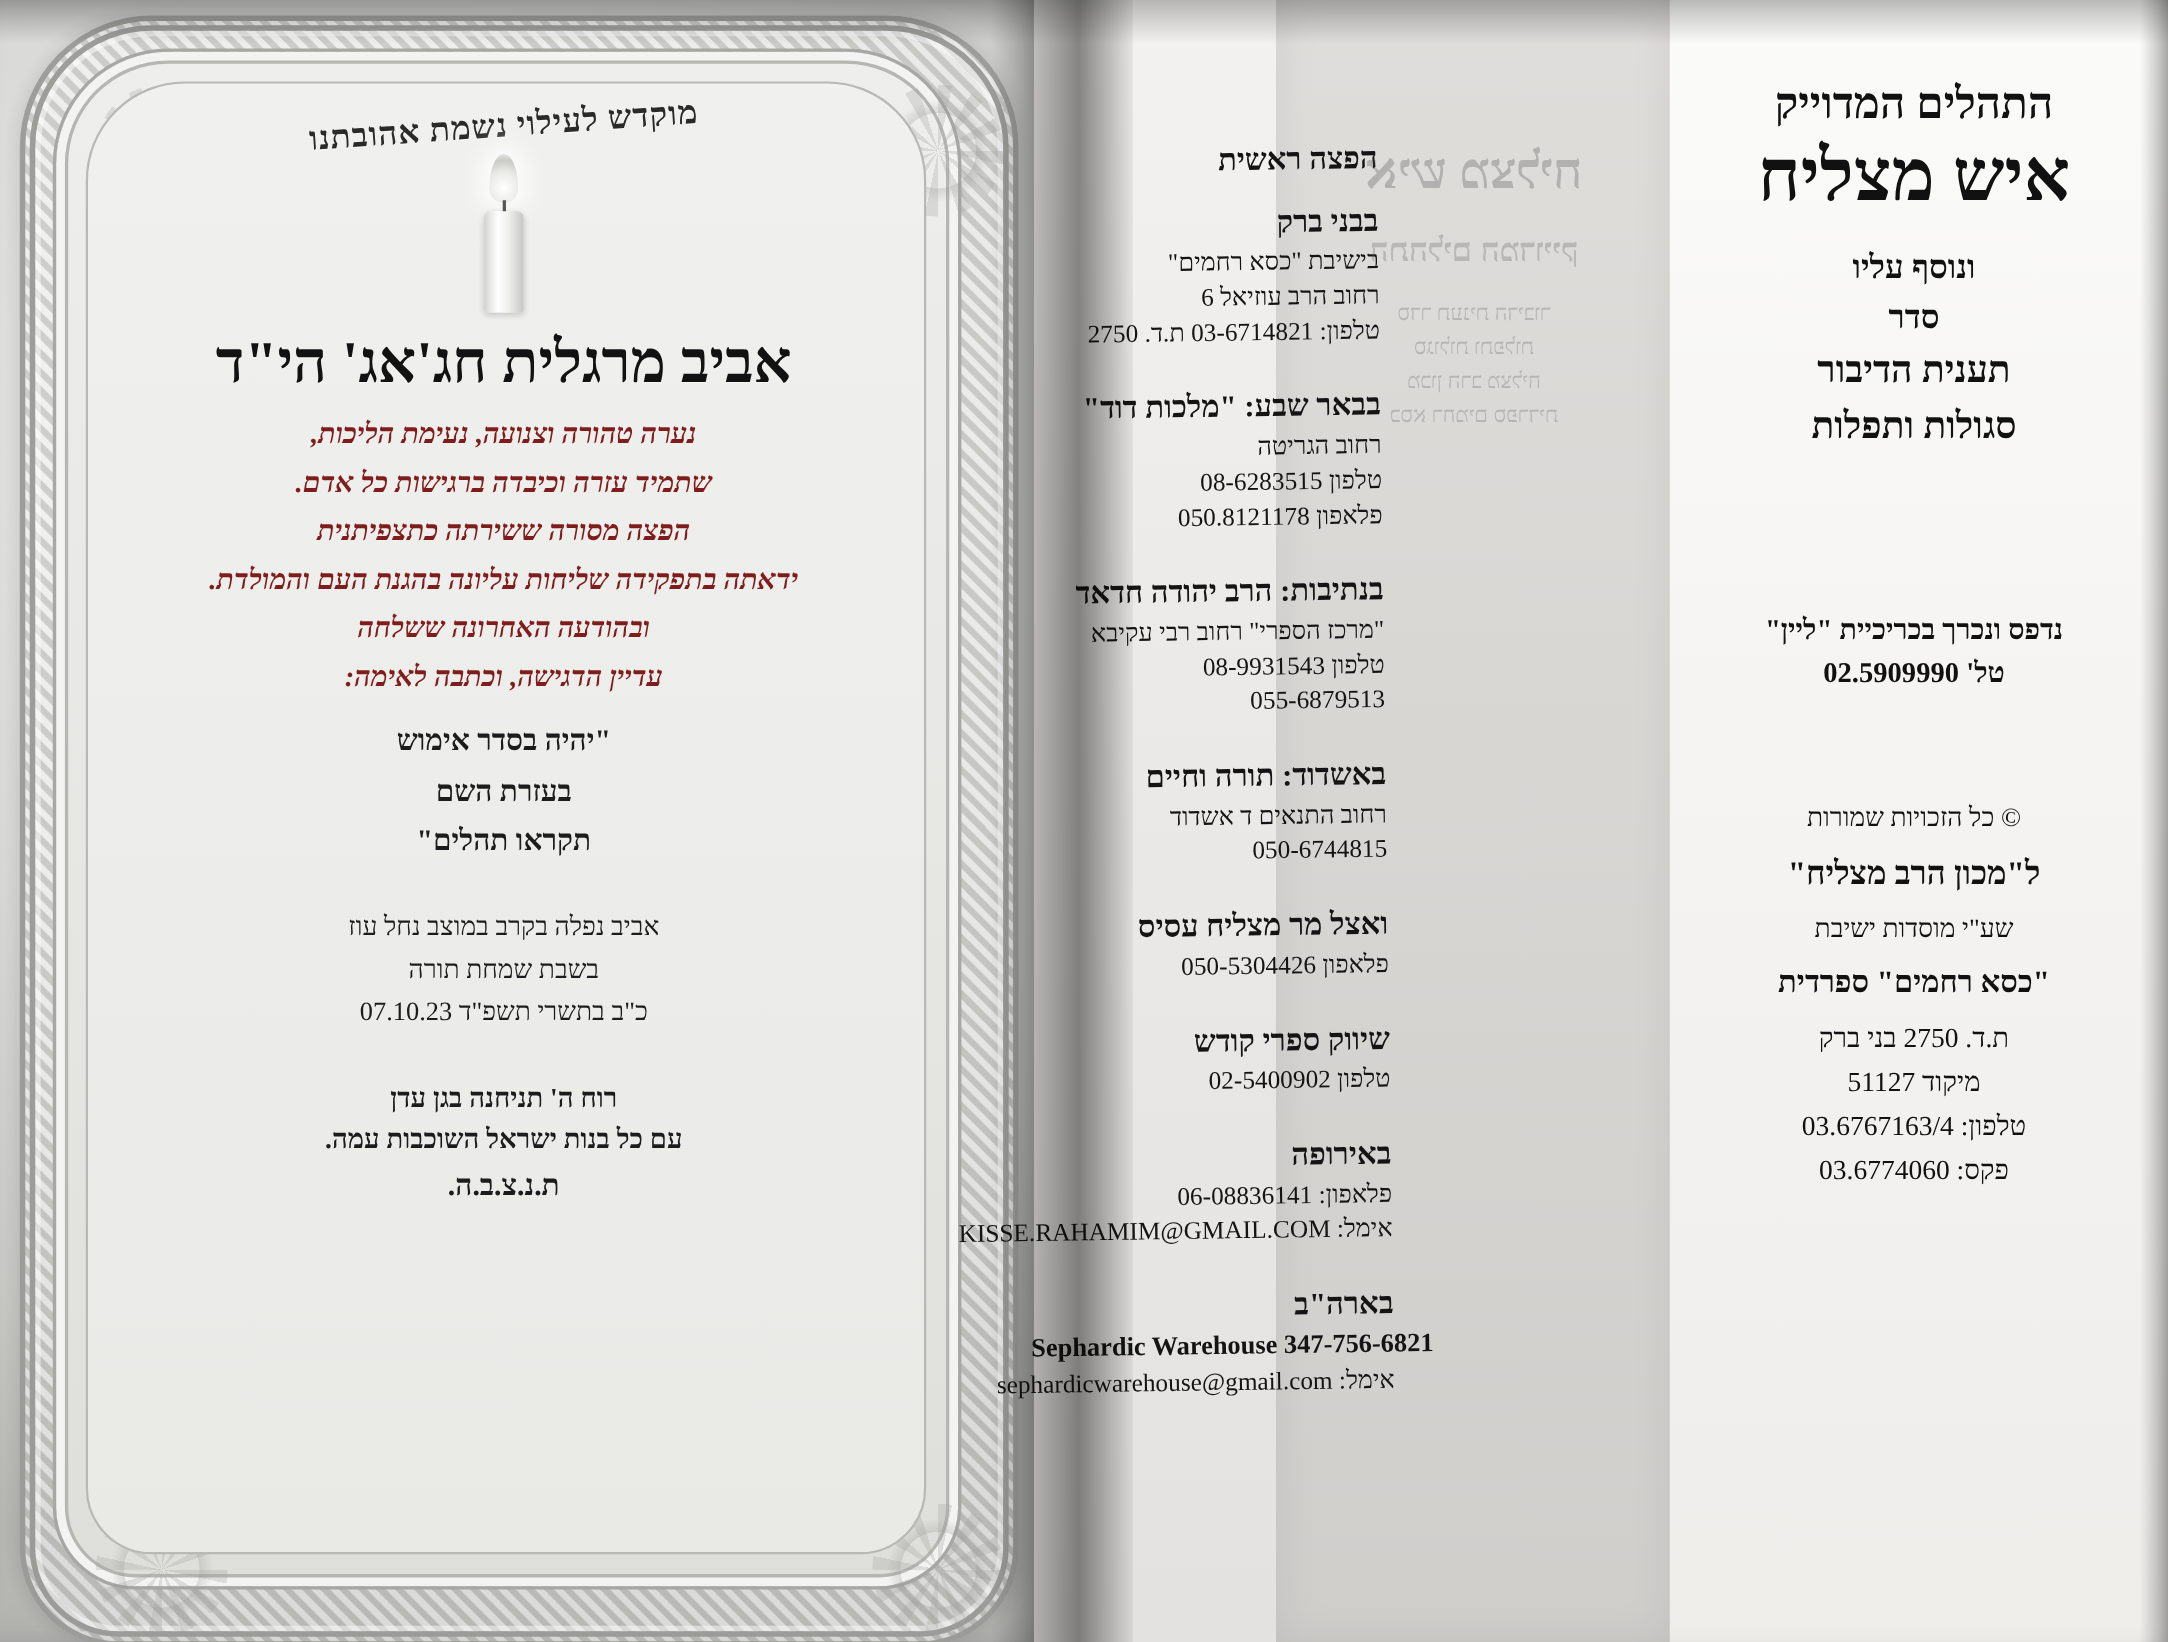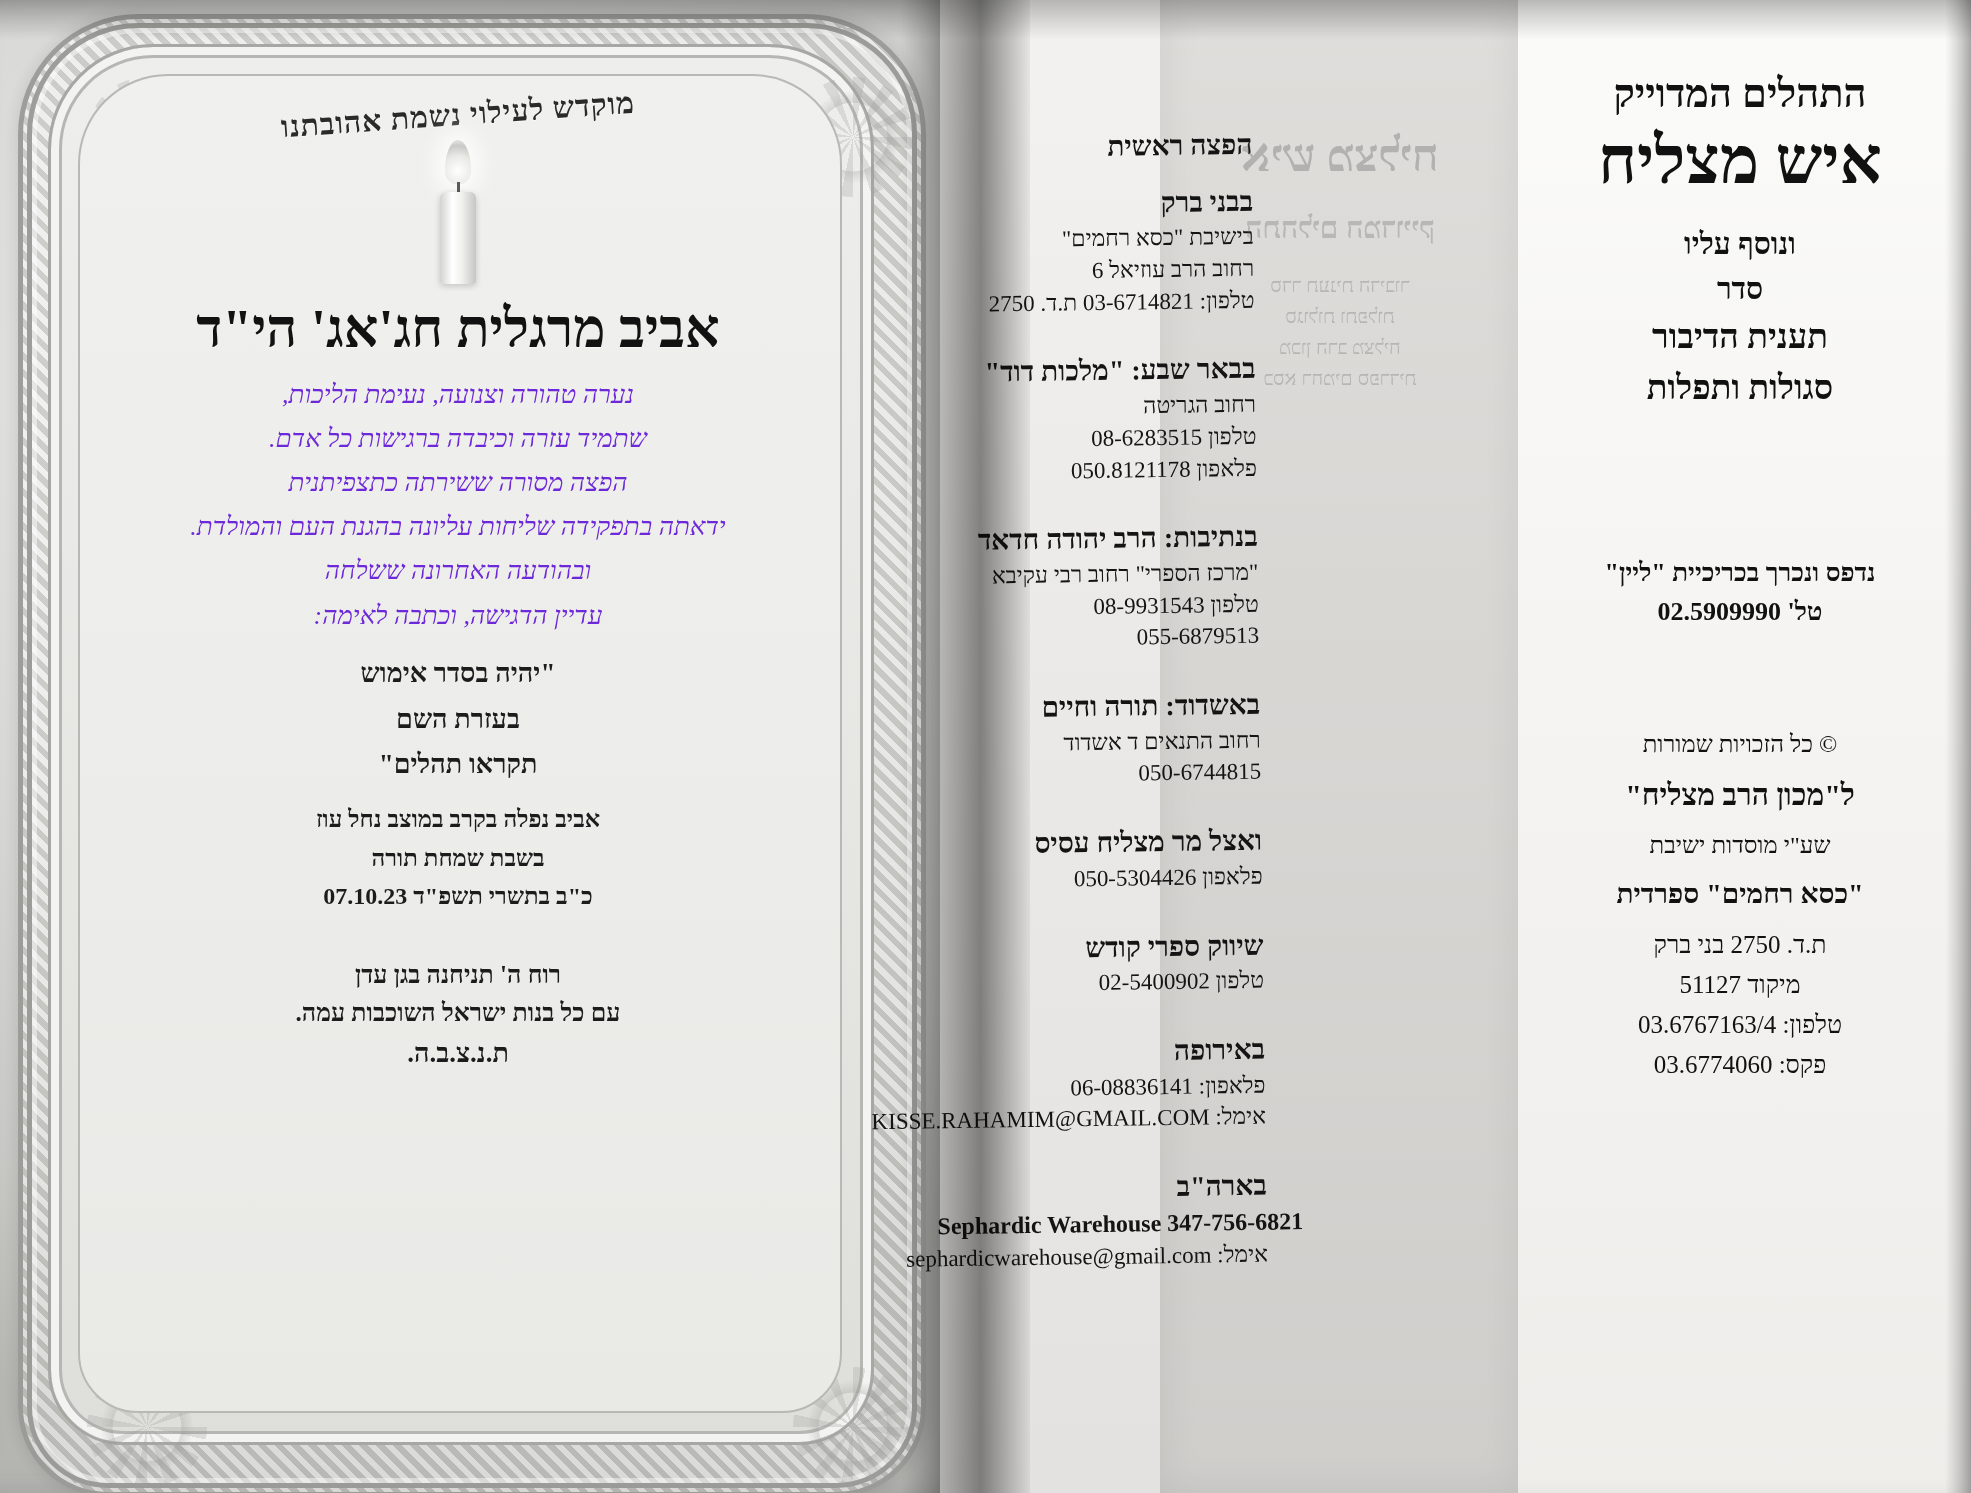--- a/index.html
+++ b/index.html
@@ -176,37 +176,37 @@
     font-size: 54px;
     font-weight: bold;
     letter-spacing: 0px;
     margin: 10px 0 14px 0;
     color: #121212;
     text-shadow: 0 1px 0 rgba(255,255,255,.5);
   }
   .verse {
     font-size: 26px;
     line-height: 1.62;
-    font-weight: normal;
+    font-weight: bold;
     font-style: italic;
-    color: #6d28d9;
+    color: #7f1d1d;
     padding: 0 6px;
   }
   .verse div { margin: 2px 0; }
   .quote-block {
     font-size: 27px;
     font-weight: bold;
     line-height: 1.7;
     margin-top: 14px;
   }
   .fall-block {
     font-size: 24px;
-    font-weight: bold;
+    font-weight: normal;
     line-height: 1.6;
-    margin-top: 12px;
+    margin-top: 36px;
     text-align: center;
   }
   .closing-block {
     font-size: 25px;
     font-weight: bold;
     line-height: 1.55;
     margin-top: 40px;
   }
   .closing-block .acronym { font-size: 27px; }
 

